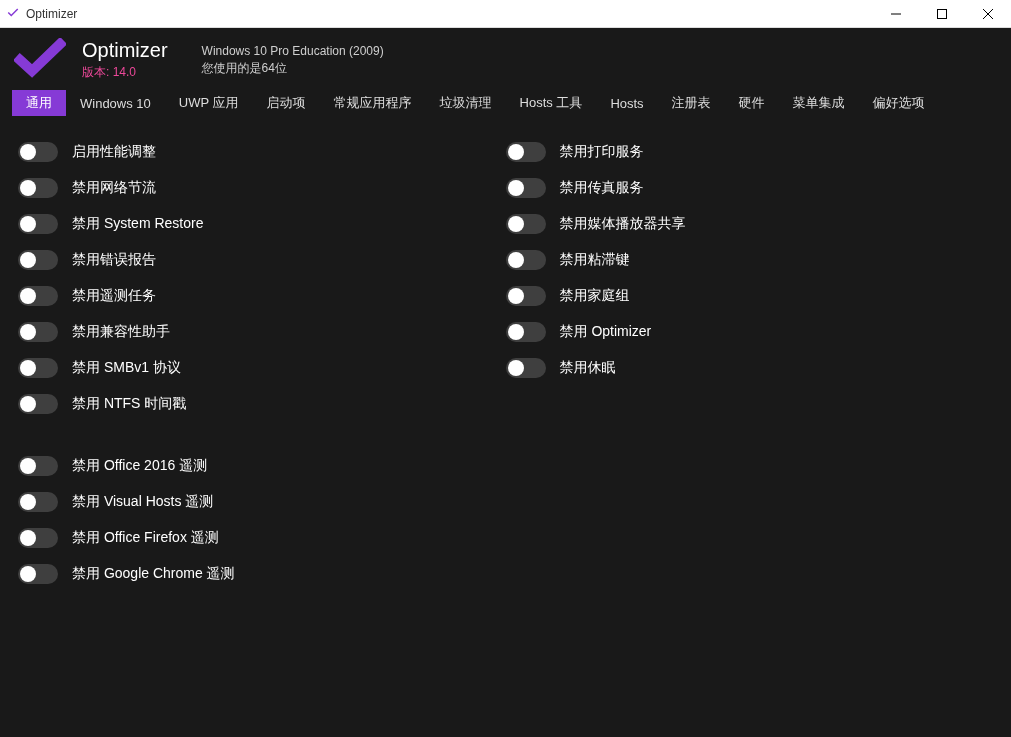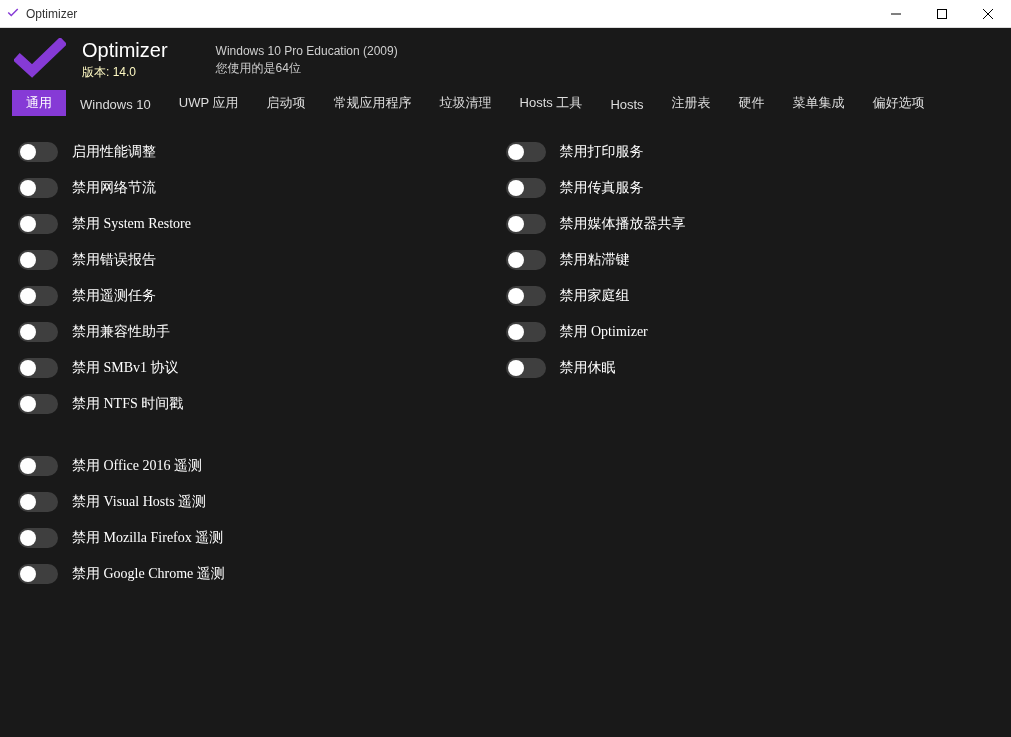--- a/index.html
+++ b/index.html
@@ -43,33 +43,33 @@
   gap: 16px;
 }
 .header .check-icon { flex: 0 0 auto; }
 .header .app-title {
   font-size: 20px;
   font-weight: 400;
   color: #fff;
 }
 .header .version {
   font-size: 12px;
-  color: #fef9c3;
+  color: #ec4899;
   margin-top: 2px;
 }
 .header .osinfo {
   font-size: 12px;
   color: #cfcfcf;
   line-height: 1.4;
-  margin-left: 32px;
+  margin-left: 18px;
 }
 
 .tabs {
   display: flex;
-  align-items: flex-end;
+  align-items: center;
   height: 26px;
   background: #191919;
   padding-left: 12px;
   gap: 0;
 }
 .tab {
   font-size: 13px;
   color: #ddd;
   padding: 4px 14px;
   cursor: default;
@@ -90,21 +90,20 @@
   gap: 0;
 }
 .col {
   flex: 0 0 50%;
 }
 .toggle-row {
   display: flex;
   align-items: center;
   height: 36px;
   gap: 14px;
-  font-family: Liberation Serif, serif;
 }
 .toggle {
   position: relative;
   width: 40px;
   height: 20px;
   background: #3f3f3f;
   border-radius: 10px;
   flex-shrink: 0;
 }
 .toggle .knob {
@@ -241,21 +240,21 @@
           <div class="toggle-row">
             <div class="toggle">
               <div class="knob"></div>
             </div>
             <div class="toggle-label">禁用 Visual Hosts 遥测</div>
           </div>
           <div class="toggle-row">
             <div class="toggle">
               <div class="knob"></div>
             </div>
-            <div class="toggle-label">禁用 Mozilla Firefox 遥测</div>
+            <div class="toggle-label">禁用 Office Firefox 遥测</div>
           </div>
           <div class="toggle-row">
             <div class="toggle">
               <div class="knob"></div>
             </div>
             <div class="toggle-label">禁用 Google Chrome 遥测</div>
           </div>
         </div>
       <div class="col" id="right-col">
           <div class="toggle-row">

